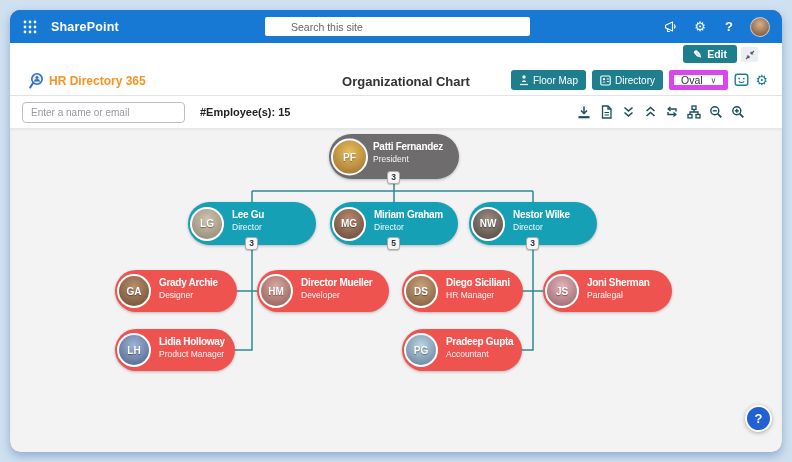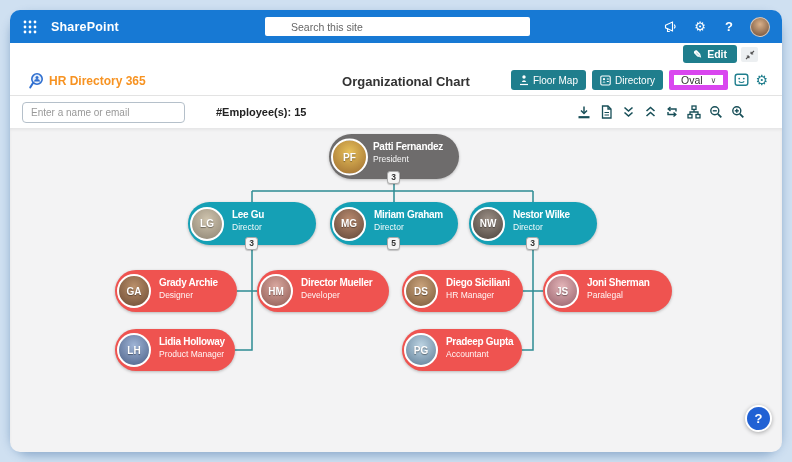--- a/index.html
+++ b/index.html
@@ -1,20 +1,20 @@
 <!DOCTYPE html>
 <html style="--outer_bg: #cfe0f1; --topbar: #1779d4; --teal_button: #1f7e8d; --node_teal: #15a0b5; --node_red: #ef5350; --node_gray: #6e6c6c; --connector: #2e8c93; --accent_orange: #f79322; --toolbar_icon: #184f58; --help_blue: #2161d4;"><head>
 <meta charset="utf-8">
 <style>
   * { margin:0; padding:0; box-sizing:border-box; }
   html,body { width:792px; height:462px; }
   body { font-family:"Liberation Sans", sans-serif; background:var(--outer_bg,#cfe0f1); position:relative; overflow:hidden; }
 
   .card { position:absolute; left:10px; top:10px; width:772px; height:442px; background:#ef4444;
-          border-radius:21px; box-shadow:0 4px 10px rgba(30,80,140,.35); }
+          border-radius:10px; box-shadow:0 4px 10px rgba(30,80,140,.35); }
 
   
   .topbar { position:absolute; left:0; top:0; width:772px; height:33px; background:var(--topbar,#1779d4);
             border-radius:10px 10px 0 0; display:flex; align-items:center; color:#fff; }
   .waffle { margin-left:13px; width:14px; height:14px; cursor:pointer; }
   .sp-name { margin-left:14px; font-size:12.5px; font-weight:bold; letter-spacing:.2px; }
   .sp-search { position:absolute; left:255px; top:7px; width:265px; height:19px; background:#fff; border:none;
                border-radius:2px; font-size:10.5px; padding-left:26px; color:#444; outline:none;
                font-family:"Liberation Sans",sans-serif; }
   .sp-search::placeholder { color:#666; }
@@ -49,21 +49,21 @@
   .shape-select .chev { font-size:8px; color:#555; }
   .hdr-ico { color:var(--teal_button,#1f7e8d); cursor:pointer; display:flex; align-items:center; }
   .gear2 { font-size:14px; }
 
   
   .controls { position:absolute; left:0; top:86px; width:772px; height:32px; background:#fff;padding-left:44px; }
   .emp-search { position:absolute; left:12px; top:6px; width:163px; height:21px; border:1px solid #b5c0ca;
                 border-radius:4px; font-size:10px; padding:0 8px; color:#444; outline:none;
                 font-family:"Liberation Sans",sans-serif; }
   .emp-search::placeholder { color:#999; }
-  .emp-count { position:absolute; left:206px; top:10px; font-size:11px; font-weight:bold; color:#222; }
+  .emp-count { position:absolute; left:190px; top:10px; font-size:11px; font-weight:bold; color:#222; }
   .chart-tools { position:absolute; right:36px; top:8px; display:flex; align-items:center; gap:6px; }
   .ct-ico { width:16px; height:15px; display:flex; align-items:center; justify-content:center; cursor:pointer; }
   .ct-ico svg { stroke:var(--toolbar_icon,#184f58); }
 
   
   .canvas { position:absolute; left:0; top:118px; width:772px; height:324px; background:#f3f3f4;
             border-radius:0 0 10px 10px; box-shadow:inset 0 2px 3px rgba(0,0,0,.06); }
   .connectors { position:absolute; left:0; top:0; z-index:0; }
 
   .node { position:absolute; border-radius:999px; color:#fff; z-index:1; cursor:pointer;

